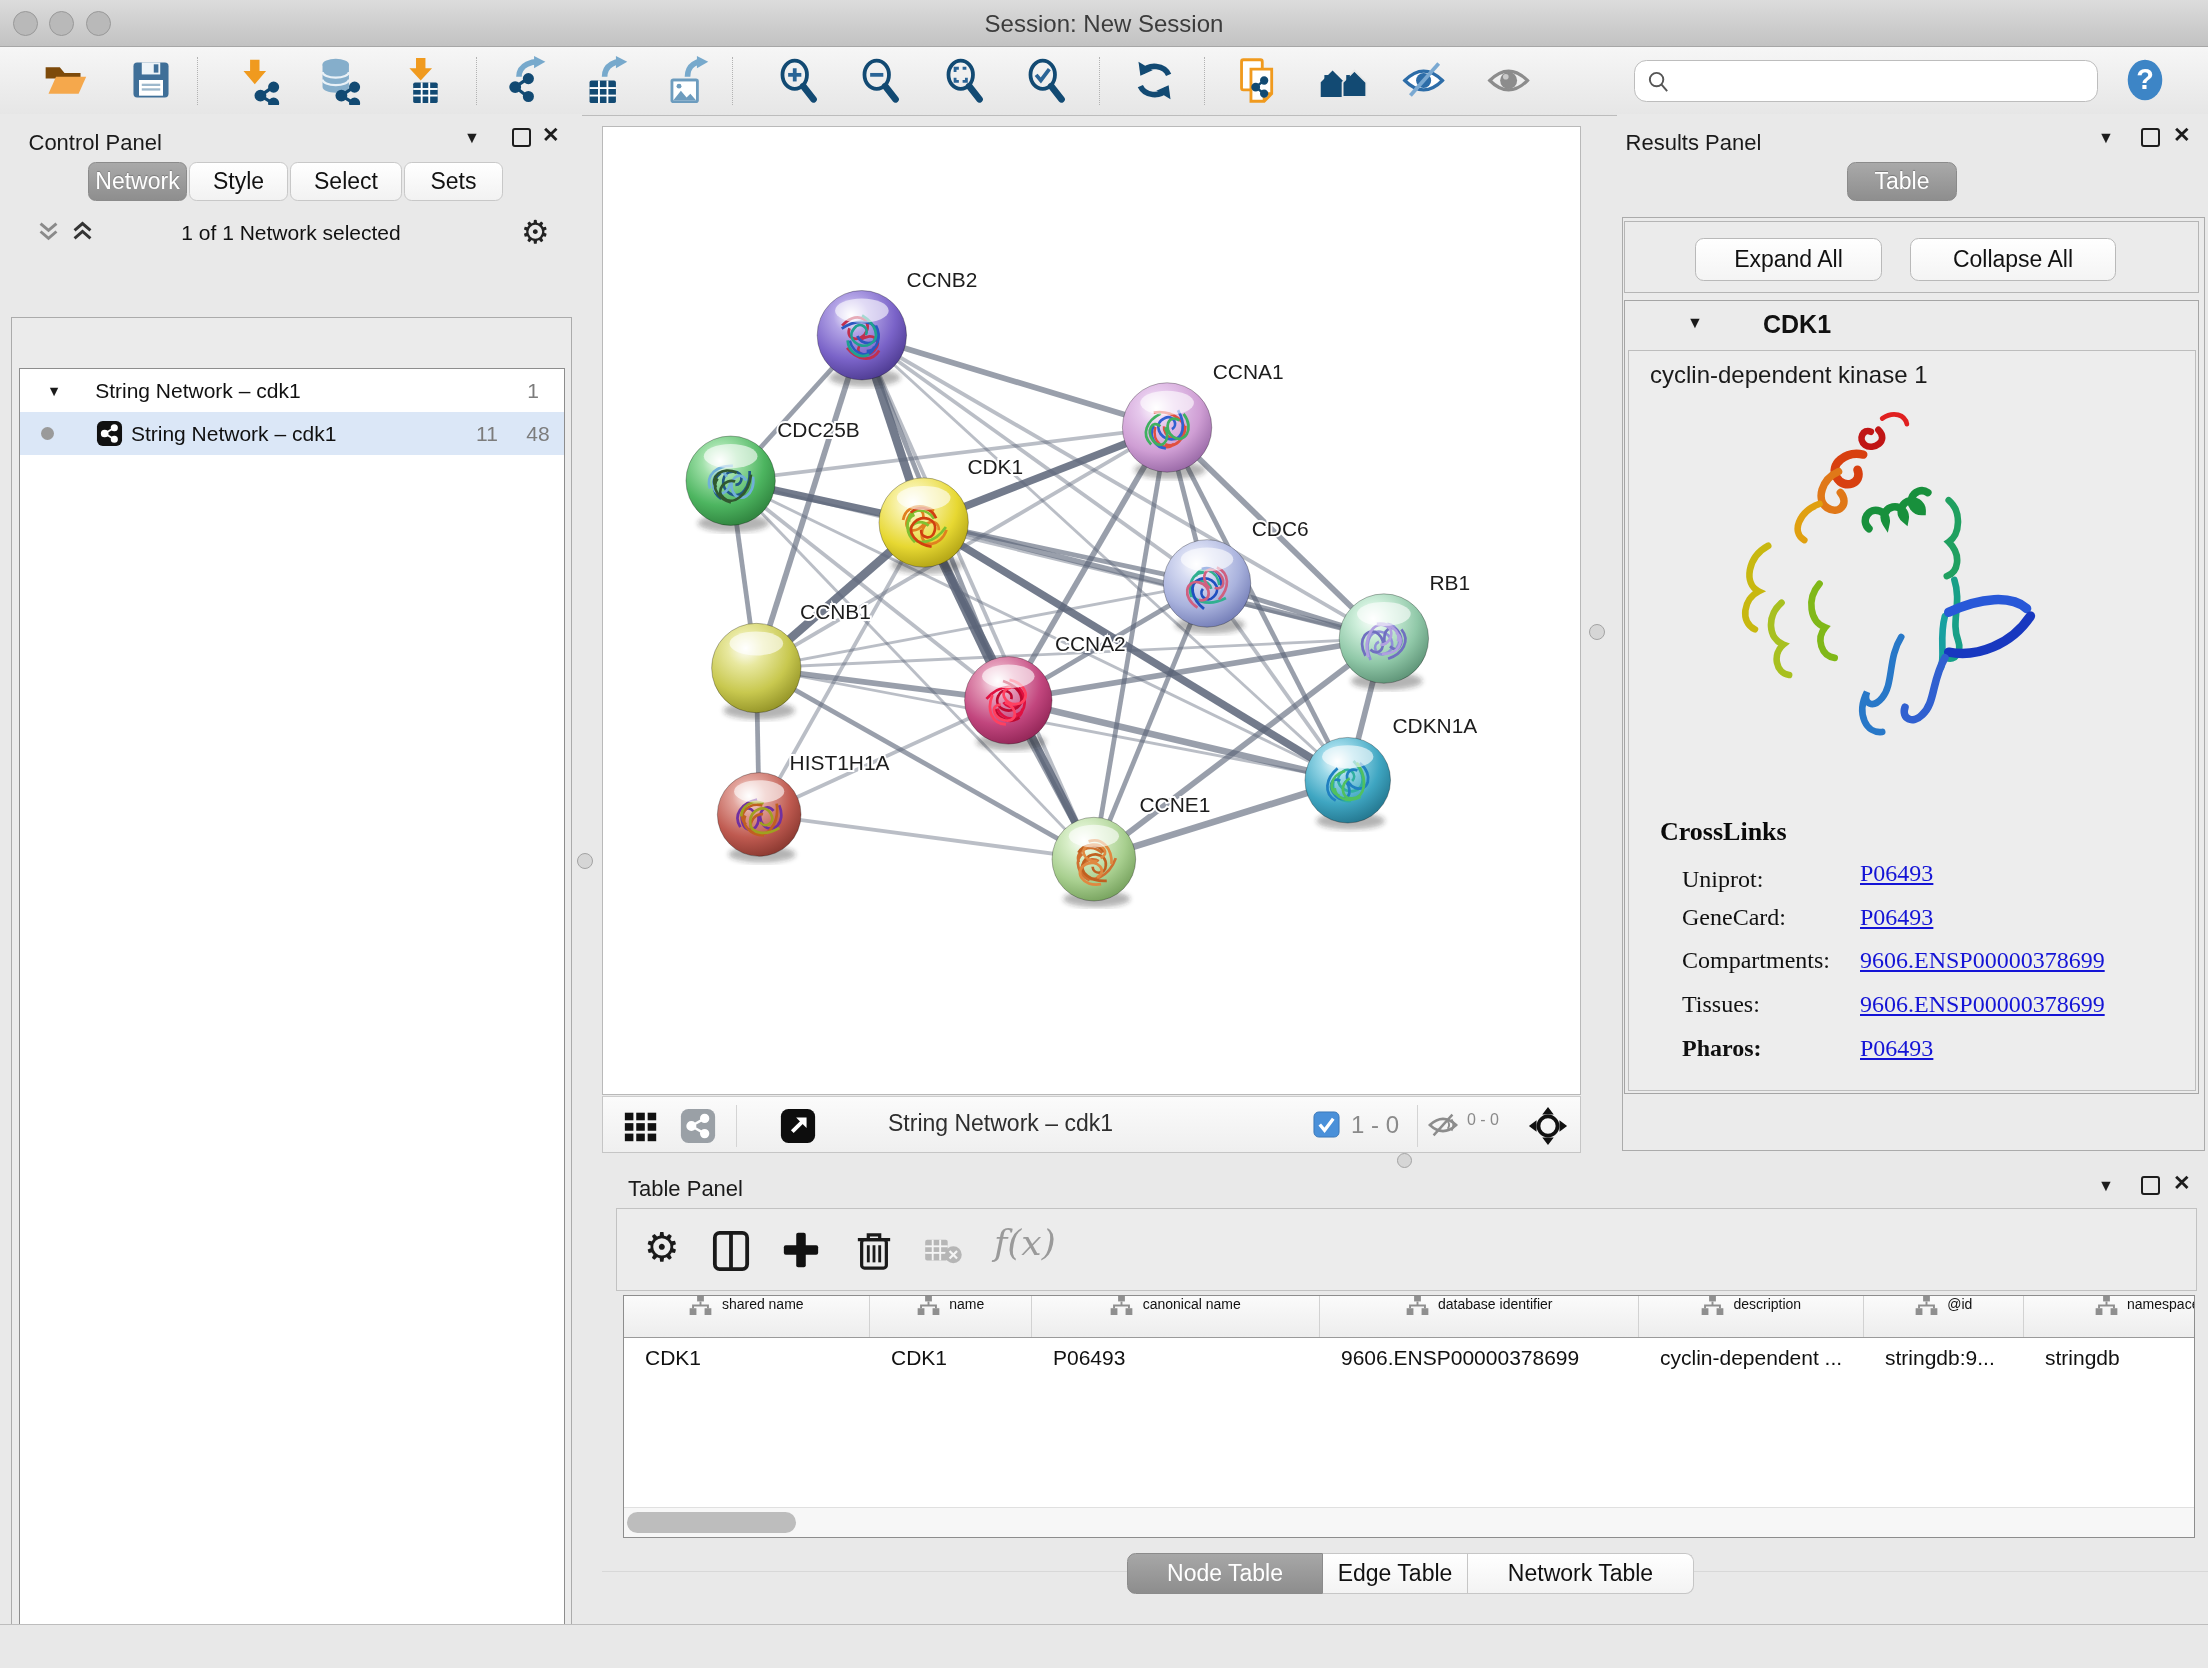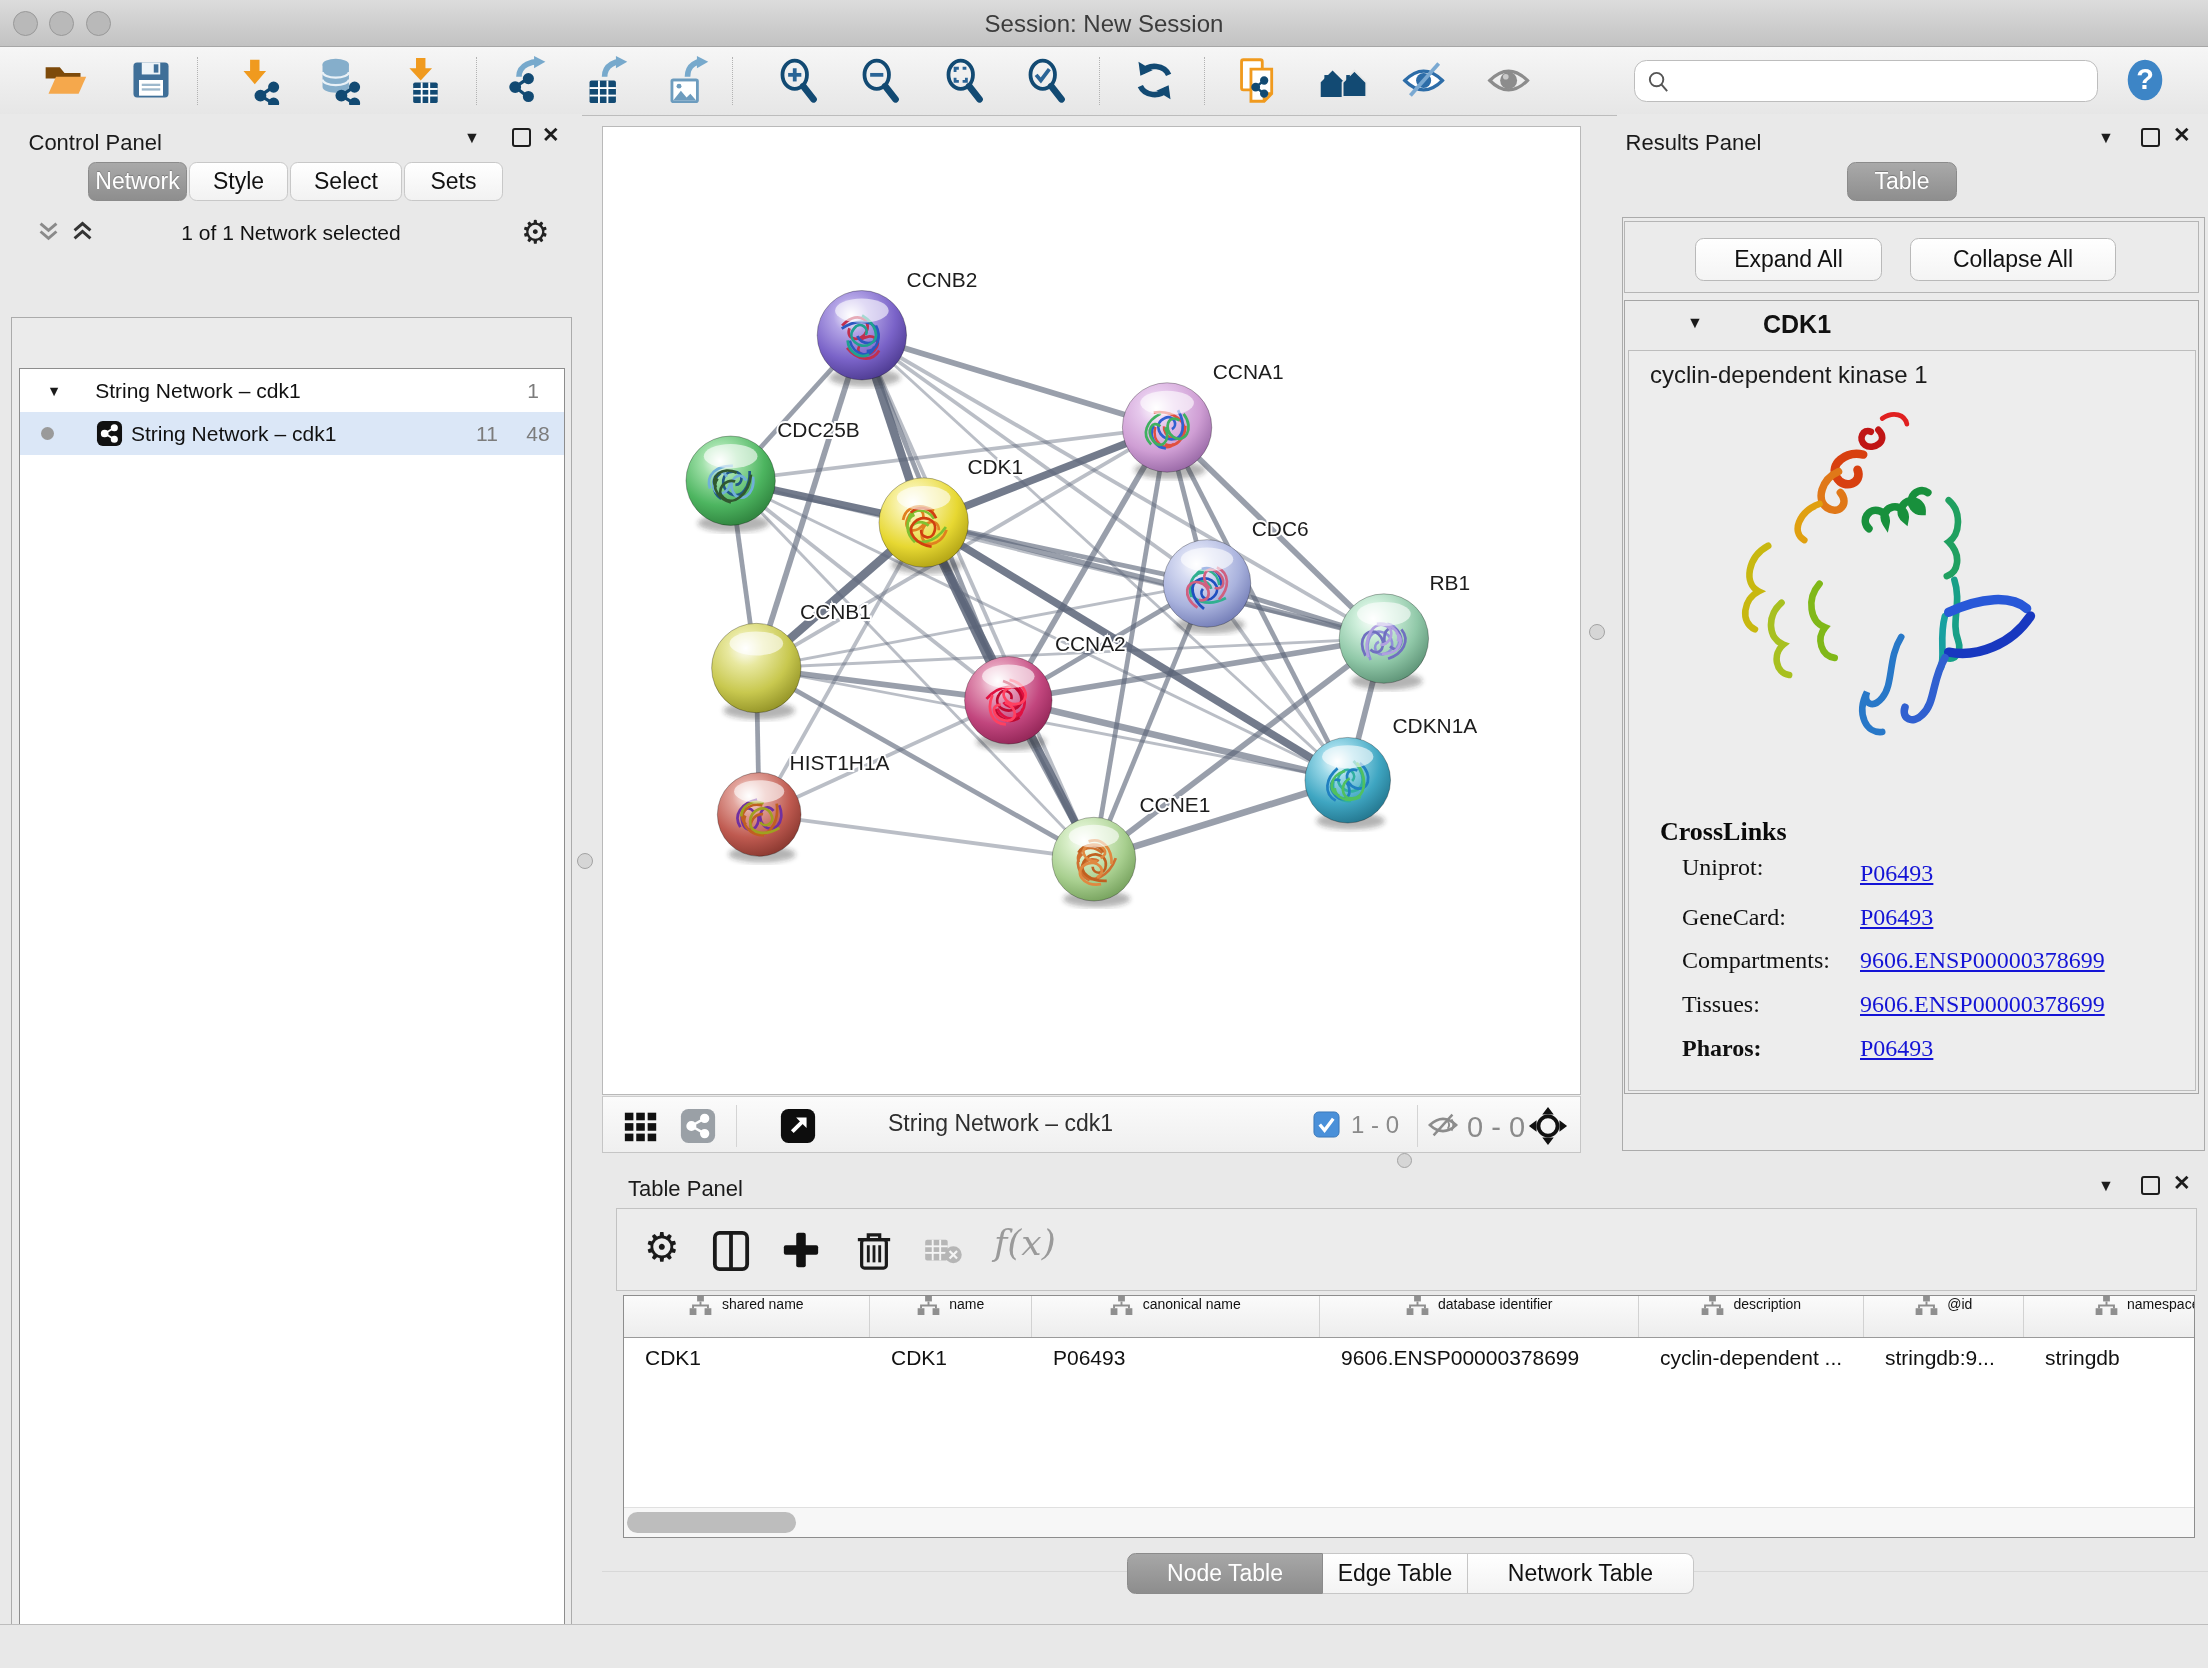--- a/index.html
+++ b/index.html
@@ -628,21 +628,21 @@
     </div>
     <div class="abs" style="left:748px;top:14.3px;font-size:24px;color:#8a8a8a;">1 - 0</div>
     <div class="nav-sep" style="left:814px;"></div>
     <div class="abs" style="left:824px;top:12.4px;">
       <svg width="32" height="32" viewBox="0 0 34 34">
         <path d="M3 17 q14 -13 28 0 q-14 13 -28 0z" fill="none" stroke="#8c8c8c" stroke-width="2.6"></path>
         <path d="M22 13 q3 4 0 8 M26 11 q4 6 0 12" fill="none" stroke="#8c8c8c" stroke-width="2"></path>
         <line x1="7" y1="28" x2="27" y2="6" stroke="#8c8c8c" stroke-width="2.6"></line>
       </svg>
     </div>
-    <div class="abs" style="left:864px;top:14.3px;font-size:29px;color:#8a8a8a;">0 - 0</div>
+    <div class="abs" style="left:864px;top:14.3px;font-size:16px;color:#8a8a8a;">0 - 0</div>
     <div class="abs" style="left:924px;top:7.6px;">
       <svg width="42" height="42" viewBox="0 0 44 44">
         <circle cx="22" cy="22" r="10" fill="none" stroke="#111" stroke-width="4"></circle>
         <path fill="#111" d="M22 2 l6 8 h-12z M22 42 l6 -8 h-12z M2 22 l8 -6 v12z M42 22 l-8 -6 v12z"></path>
       </svg>
     </div>
   </div>
 
   <div class="abs" style="left:1617px;top:114px;width:592px;height:1054px;background:#e9e9e9;">
     <div class="abs panel-title" style="left:8.6px;top:16px;">Results Panel</div>
@@ -684,21 +684,21 @@
         <path d="M292,186 C300,210 288,230 296,250 C300,262 292,272 284,268" stroke="#18a088" stroke-width="7"></path>
         <path d="M282,224 C276,246 282,264 278,278" stroke="#18a0a0" stroke-width="7"></path>
         <path d="M286,220 C320,204 352,202 368,216" stroke="#2858d8" stroke-width="10"></path>
         <path d="M372,224 C352,254 316,268 286,262" stroke="#1838c0" stroke-width="10"></path>
         <path d="M282,268 C268,292 272,316 258,328 C248,338 236,332 240,320" stroke="#3060d0" stroke-width="8"></path>
         <path d="M236,246 C222,268 228,296 216,310 C206,322 196,316 200,304 C188,328 200,348 216,346" stroke="#2878c8" stroke-width="7"></path>
       </g>
     </svg>
 
     <div class="abs serif" style="left:31px;top:466px;font-size:26px;font-weight:bold;color:#0a0a0a;">CrossLinks</div>
-    <div class="abs serif xl-label" style="left:53px;top:503px;">Uniprot:</div>
+    <div class="abs serif xl-label" style="left:53px;top:515px;">Uniprot:</div>
     <div class="abs serif xl-link" style="left:231px;top:509px;">P06493</div>
     <div class="abs serif xl-label" style="left:53px;top:553px;">GeneCard:</div>
     <div class="abs serif xl-link" style="left:231px;top:553px;">P06493</div>
     <div class="abs serif xl-label" style="left:53px;top:596px;">Compartments:</div>
     <div class="abs serif xl-link" style="left:231px;top:596px;">9606.ENSP00000378699</div>
     <div class="abs serif xl-label" style="left:53px;top:640px;">Tissues:</div>
     <div class="abs serif xl-link" style="left:231px;top:640px;">9606.ENSP00000378699</div>
     <div class="abs serif xl-label" style="left:53px;top:684px;font-weight:bold;">Pharos:</div>
     <div class="abs serif xl-link" style="left:231px;top:684px;">P06493</div>
   </div>

